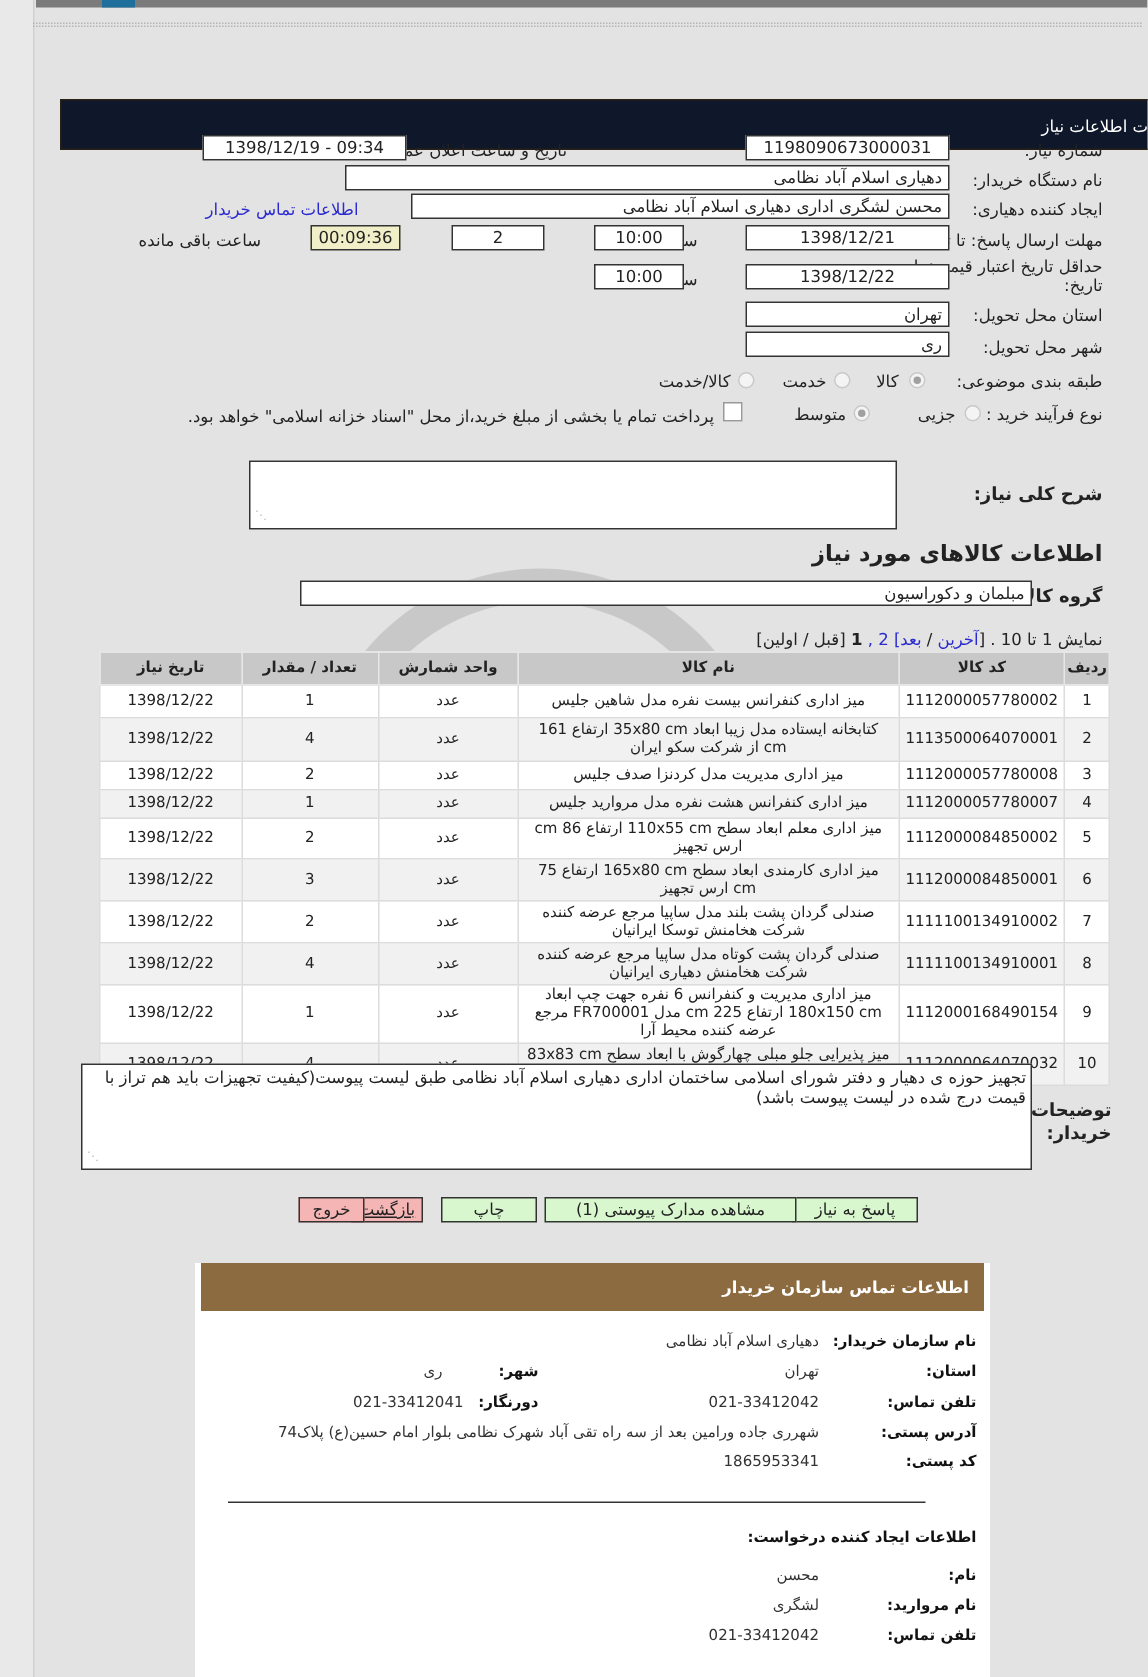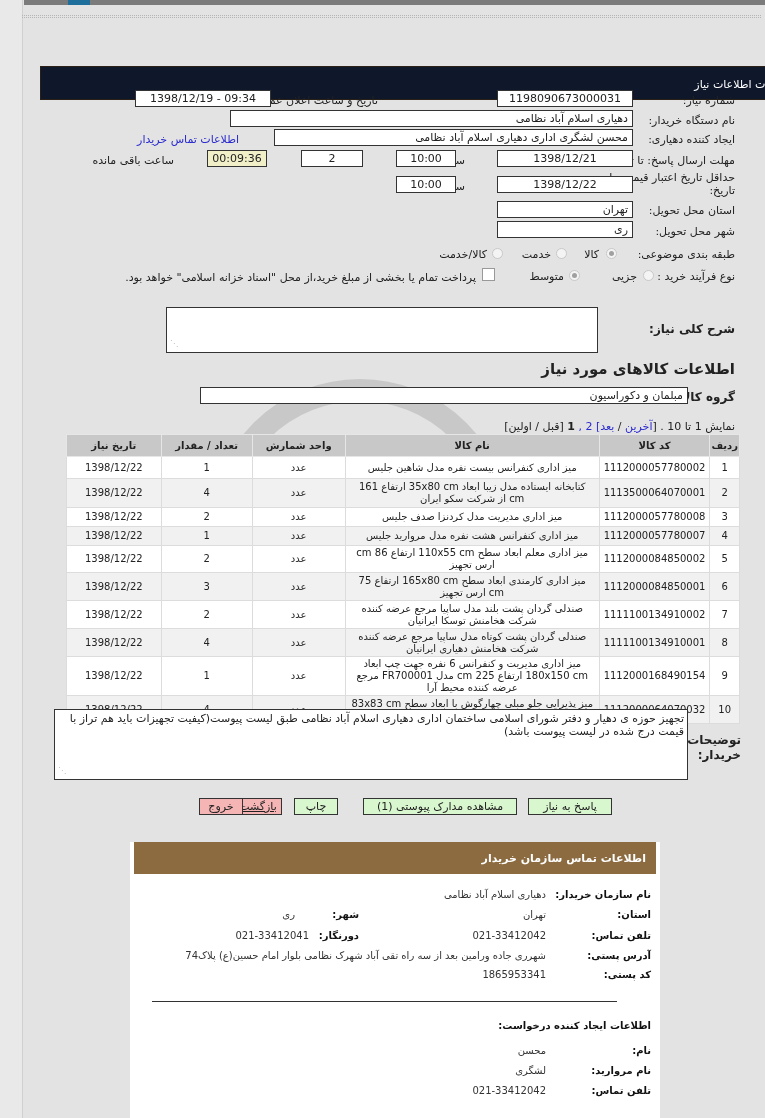--- a/index.html
+++ b/index.html
@@ -222,22 +222,22 @@
   </tbody>
 </table>
 
 <div class="lbl bold" style="right:24px; top:733px; width:44px; white-space:normal; line-height:15px; font-size:12px;">توضیحات خریدار:</div>
 <div class="textarea" style="left:54px; top:709px; width:634px; height:71px;">
   <span>تجهیز حوزه ی دهیار و دفتر شورای اسلامی ساختمان اداری دهیاری اسلام آباد نظامی طبق لیست پیوست(کیفیت تجهیزات باید هم تراز با قیمت درج شده در لیست پیوست باشد)</span>
   <span class="grip">⋰</span>
 </div>
 
 <div class="btn green" style="left:528px; top:798px; width:84px;">پاسخ به نیاز</div>
-<div class="btn green" style="left:363px; top:798px; width:154px;">مشاهده مدارک پیوستی (1)</div>
-<div class="btn green" style="left:294px; top:798px; width:44px;">چاپ</div>
+<div class="btn green" style="left:363px; top:798px; width:168px;">مشاهده مدارک پیوستی (1)</div>
+<div class="btn green" style="left:294px; top:798px; width:64px;">چاپ</div>
 <div class="btn red" style="left:234px; top:798px; width:48px; text-decoration:underline;">بازگشت</div>
 <div class="btn red" style="left:179px; top:798px; width:44px;margin-left:20px;">خروج</div>
 
 <div class="contact">
   <div class="contact-header">اطلاعات تماس سازمان خریدار</div>
 </div>
 
 <div class="c-lbl" style="right:114px; top:889px;">نام سازمان خریدار:</div>
 <div class="c-val" style="right:219px; top:889px;">دهیاری اسلام آباد نظامی</div>
 

